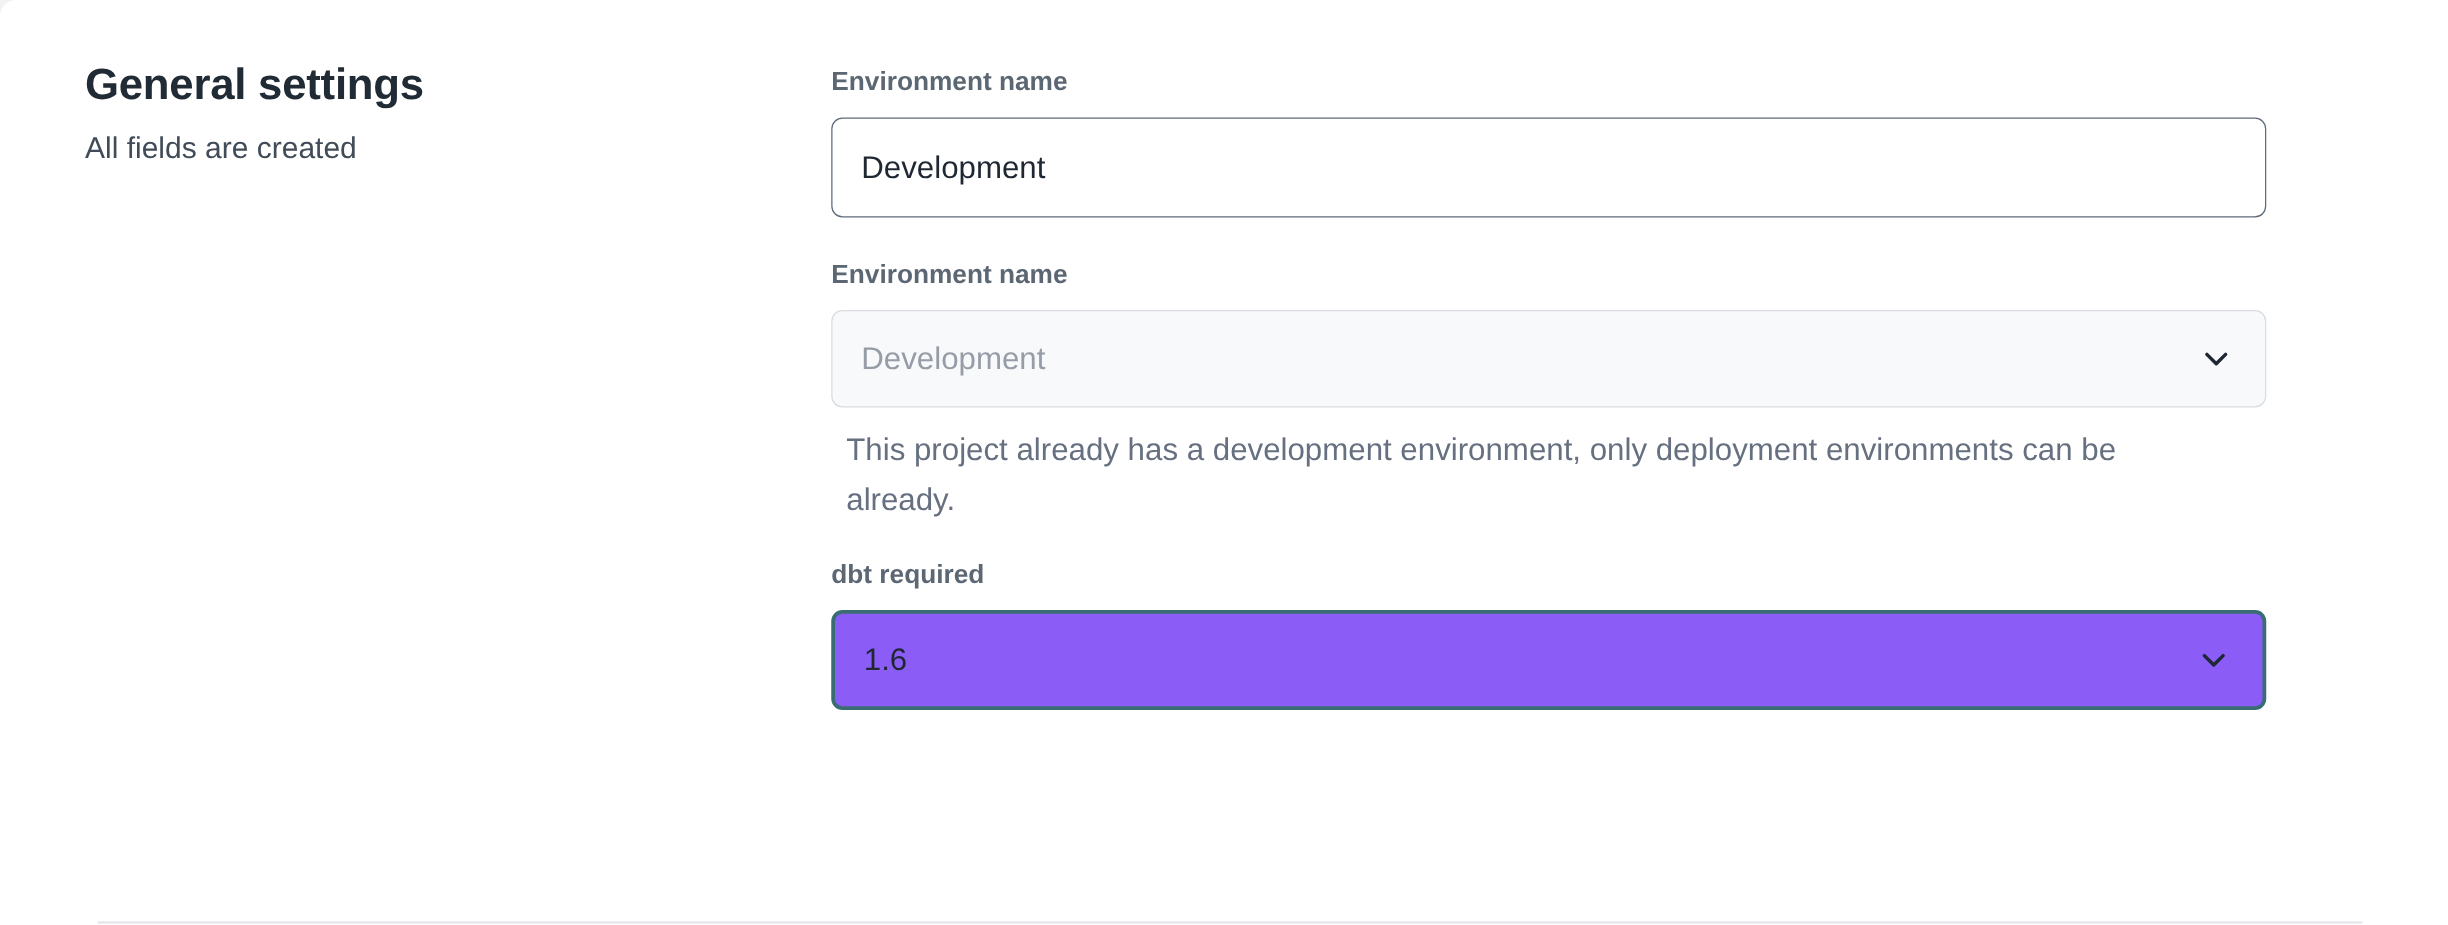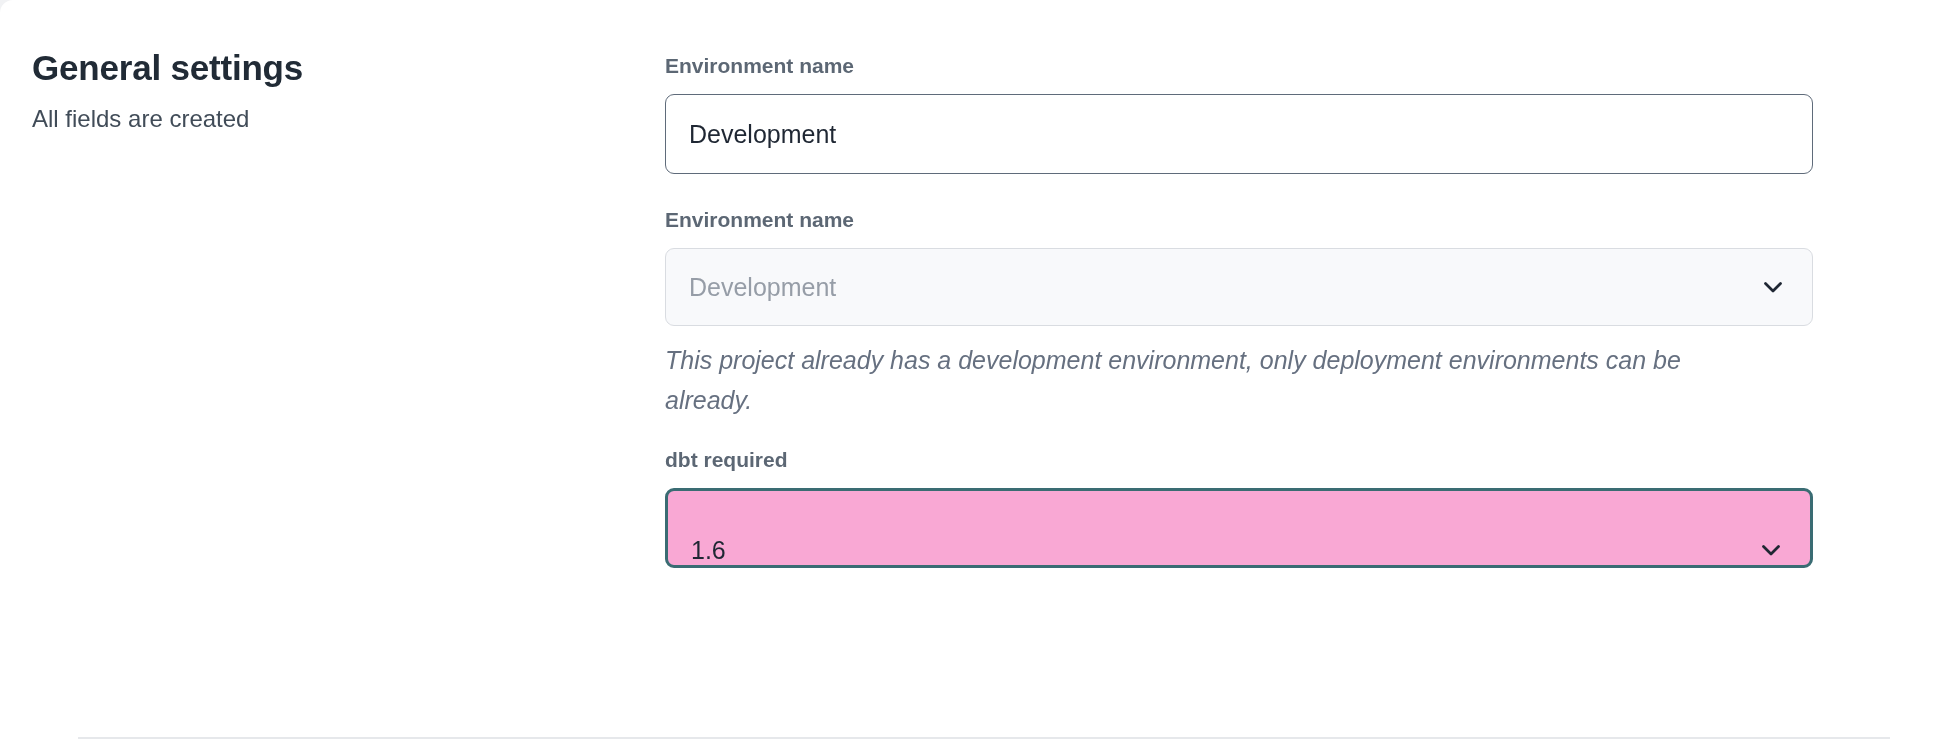--- a/index.html
+++ b/index.html
@@ -22,21 +22,21 @@
     position: absolute; inset: 0;
     background: #ffffff;
     border-top-left-radius: 13px;
   }
 
   .content { display: flex; align-items: flex-start; }
 
   .left-col {
     flex: none;
     width: 665px;
-    padding-left: 32px;
+    padding-left: 68px;
     padding-top: 48px;
   }
   .section-title {
     margin: 0;
     font-size: 35px;
     line-height: 40px;
     font-weight: 700;
     color: #212b36;
     letter-spacing: -0.2px;
   }
@@ -88,38 +88,36 @@
   .select .select-value { font-size: 25px; }
   .select-disabled {
     height: 78px;
     background: #f8f9fb;
     border: 1.5px solid #d9dce1;
     cursor: default;
   }
   .select-disabled .select-value { color: #969da7; }
   .select-focused {
     height: 80px;
-    background: #f9a8d4;
+    background: #8b5cf6;
     border: 3px solid #3a6c73;
     cursor: pointer;
-    align-items: flex-end;
   }
   .select-focused .select-value { color: #1f2733; }
   .chevron { flex: none; display: block; }
 
   .field-env-type { margin-top: 32px; }
   .field-dbt-version { margin-top: 26px; }
 
   .helper-text {
-    margin: 14px 0 0 0;
+    margin: 14px 0 0 12px;
     font-size: 25px;
     line-height: 40px;
     font-weight: 400;
     color: #667080;
-    font-style: italic;
   }
   .helper-text span { display: block; }
 
   .checkbox-row {
     margin-top: 38px;
     display: flex;
     align-items: center;
     cursor: pointer;
   }
   .checkbox-box {

